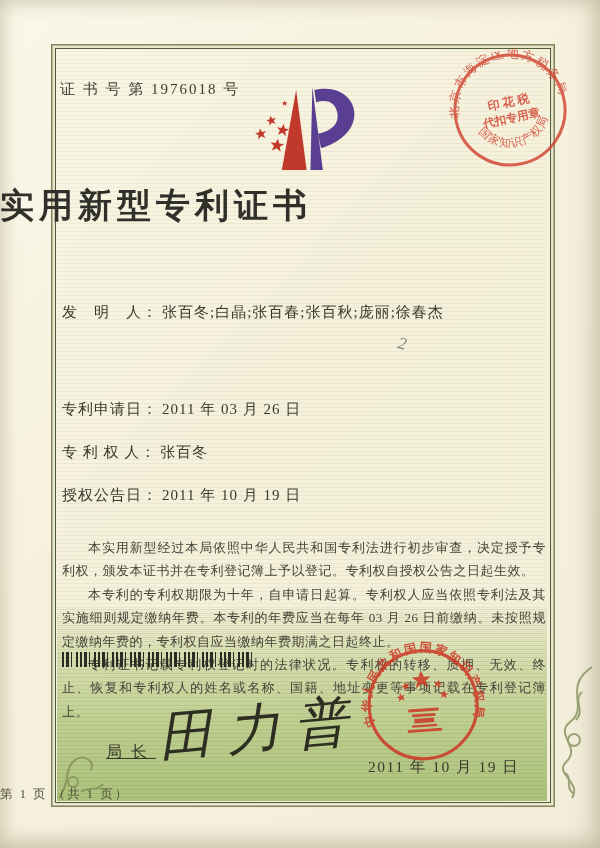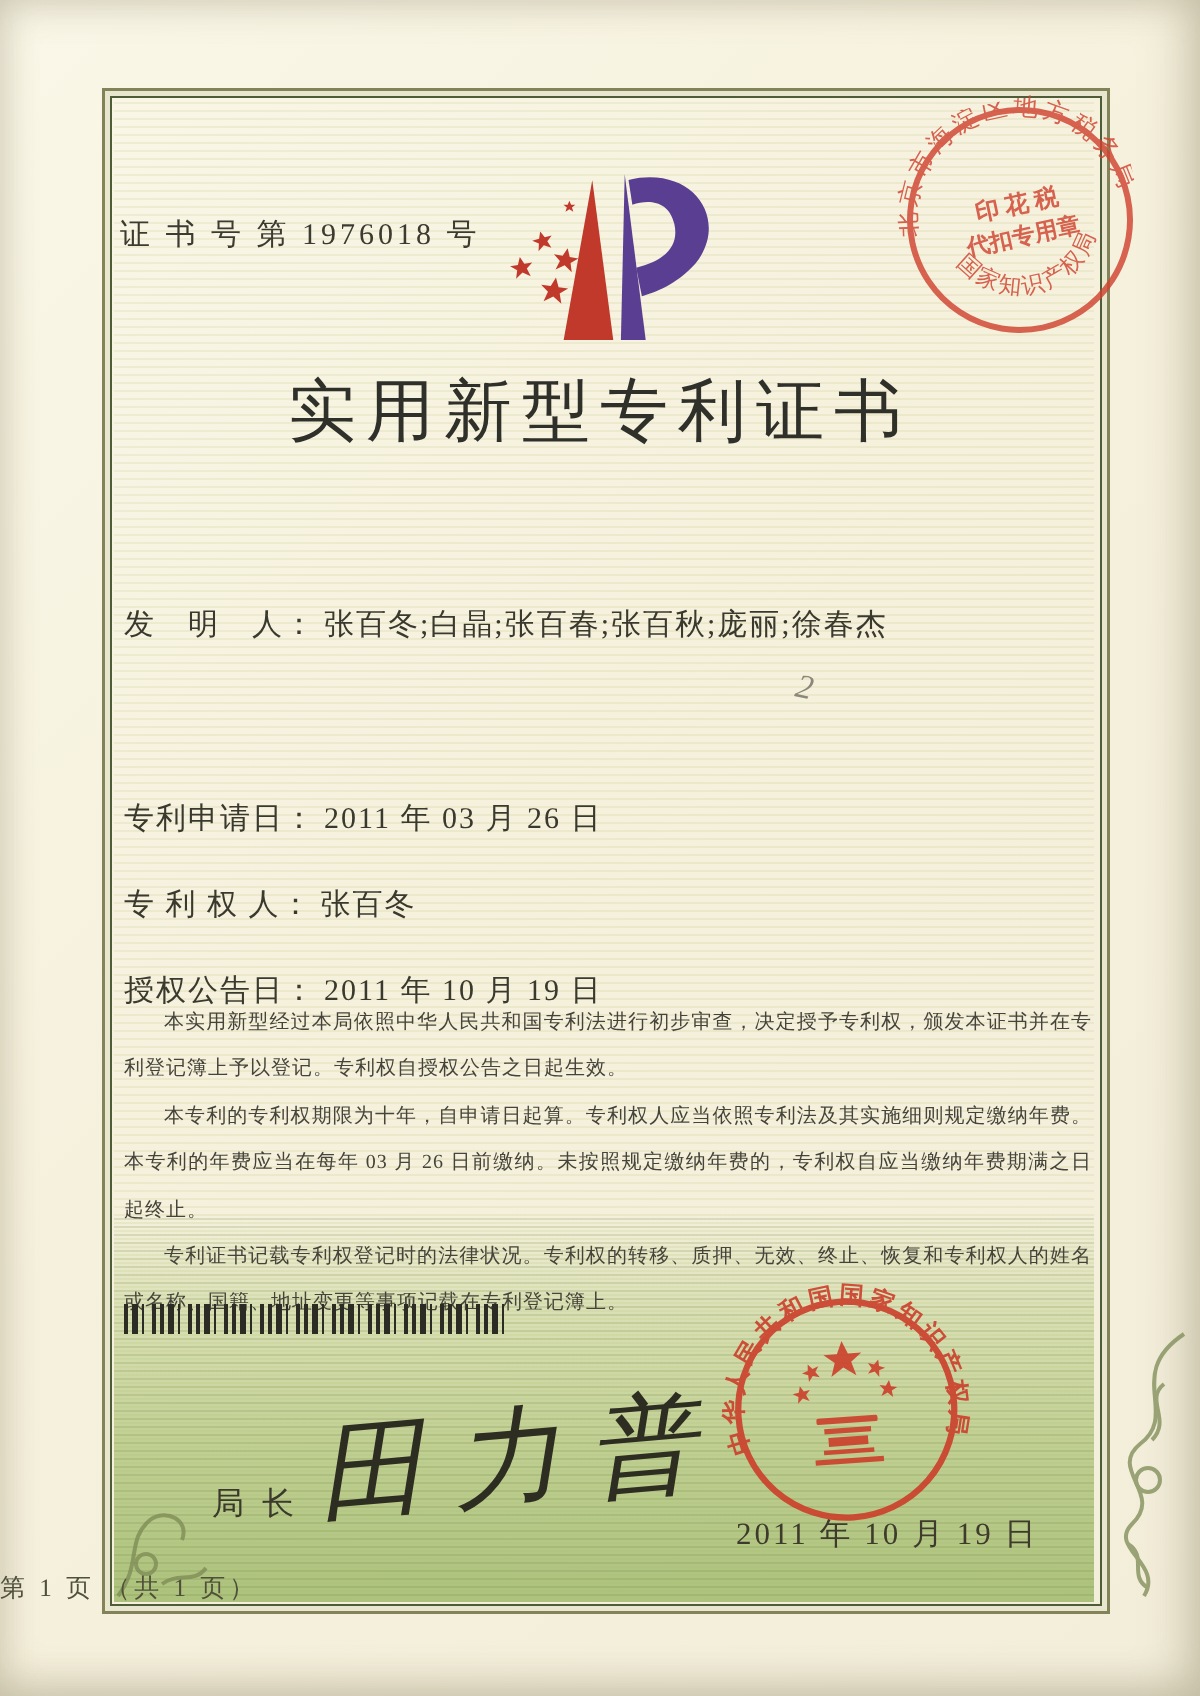--- a/index.html
+++ b/index.html
@@ -19,35 +19,35 @@
   .lines-overlay{
     position:absolute;left:57px;top:50px;width:490px;height:749px;pointer-events:none;
     background:repeating-linear-gradient(0deg, rgba(190,190,120,0) 0 3px, rgba(170,180,100,.14) 3px 4px);
   }
   .green-zone{
     position:absolute;left:57px;top:606px;width:490px;height:195px;pointer-events:none;
     background:
       repeating-linear-gradient(0deg, rgba(255,255,255,0) 0 3px, rgba(110,140,60,.20) 3px 4px),
       linear-gradient(180deg, rgba(186,204,134,0) 0%, rgba(186,204,134,.45) 25%, rgba(172,194,118,.72) 60%, rgba(160,186,108,.85) 100%);
   }
-  .cert-no{position:absolute;left:60px;top:108px;font-size:15px;color:#3c3b30;letter-spacing:2px;}
-  .title{position:absolute;left:0;top:183px;width:100%;text-align:center;font-size:34px;font-weight:400;color:#30302a;letter-spacing:5px;}
+  .cert-no{position:absolute;left:60px;top:80px;font-size:15px;color:#3c3b30;letter-spacing:2px;}
+  .title{position:absolute;left:0;top:183px;width:100%;text-align:left;font-size:34px;font-weight:700;color:#30302a;letter-spacing:5px;}
   .logo{position:absolute;left:237px;top:82px;}
   .field{position:absolute;left:62px;font-size:15px;color:#3a392d;white-space:nowrap;}
   .field .lab{letter-spacing:1px;}
   .field .val{margin-left:4px;letter-spacing:1px;}
   .f0{top:264px}.f1{top:303px}.f2{top:357px}.f3{top:400px}.f4{top:443px}.f5{top:486px}
   .annotation{position:absolute;left:398px;top:334px;font-size:17px;color:#8a887a;font-style:italic;transform:rotate(12deg);}
-  .paras{position:absolute;left:62px;top:500px;width:484px;font-size:10px;line-height:23.4px;color:#46443a;text-align:justify;}
+  .paras{position:absolute;left:62px;top:536px;width:484px;font-size:13px;line-height:23.4px;color:#46443a;text-align:justify;}
   .paras p{margin:0;text-indent:2em;letter-spacing:.5px;}
   .barcode{
     position:absolute;left:62px;top:652px;width:190px;height:15px;
     background:repeating-linear-gradient(90deg,#2d2c24 0 2px,transparent 2px 4px,#2d2c24 4px 7px,transparent 7px 9px,#2d2c24 9px 10px,transparent 10px 14px,#2d2c24 14px 16px,transparent 16px 18px);
   }
-  .sig-label{position:absolute;left:106px;top:742px;font-size:16px;color:#3a392c;letter-spacing:9px;}
+  .sig-label{position:absolute;left:106px;top:742px;font-size:16px;color:#3a392c;letter-spacing:9px;text-decoration:underline;}
   .sig-name{position:absolute;left:158px;top:693px;font-size:54px;font-style:italic;color:#2e2d22;transform:rotate(-5deg);letter-spacing:14px;white-space:nowrap;}
   .seal-top{position:absolute;left:450px;top:50px;opacity:.82;transform:rotate(-12deg);}
   .seal-bottom{position:absolute;left:360px;top:640px;opacity:.88;transform:rotate(-4deg);}
   .seal-date{position:absolute;left:368px;top:757px;font-size:15.5px;color:#3e3a2c;letter-spacing:1.5px;z-index:5;}
   .footer{position:absolute;left:0;top:786px;width:100%;text-align:left;font-size:12.5px;color:#50503a;letter-spacing:2px;}
   svg text{font-family:"Liberation Serif","DejaVu Serif",serif;}
   .flourish{position:absolute;pointer-events:none;opacity:.75;}
 </style>
 </head>
 <body>

